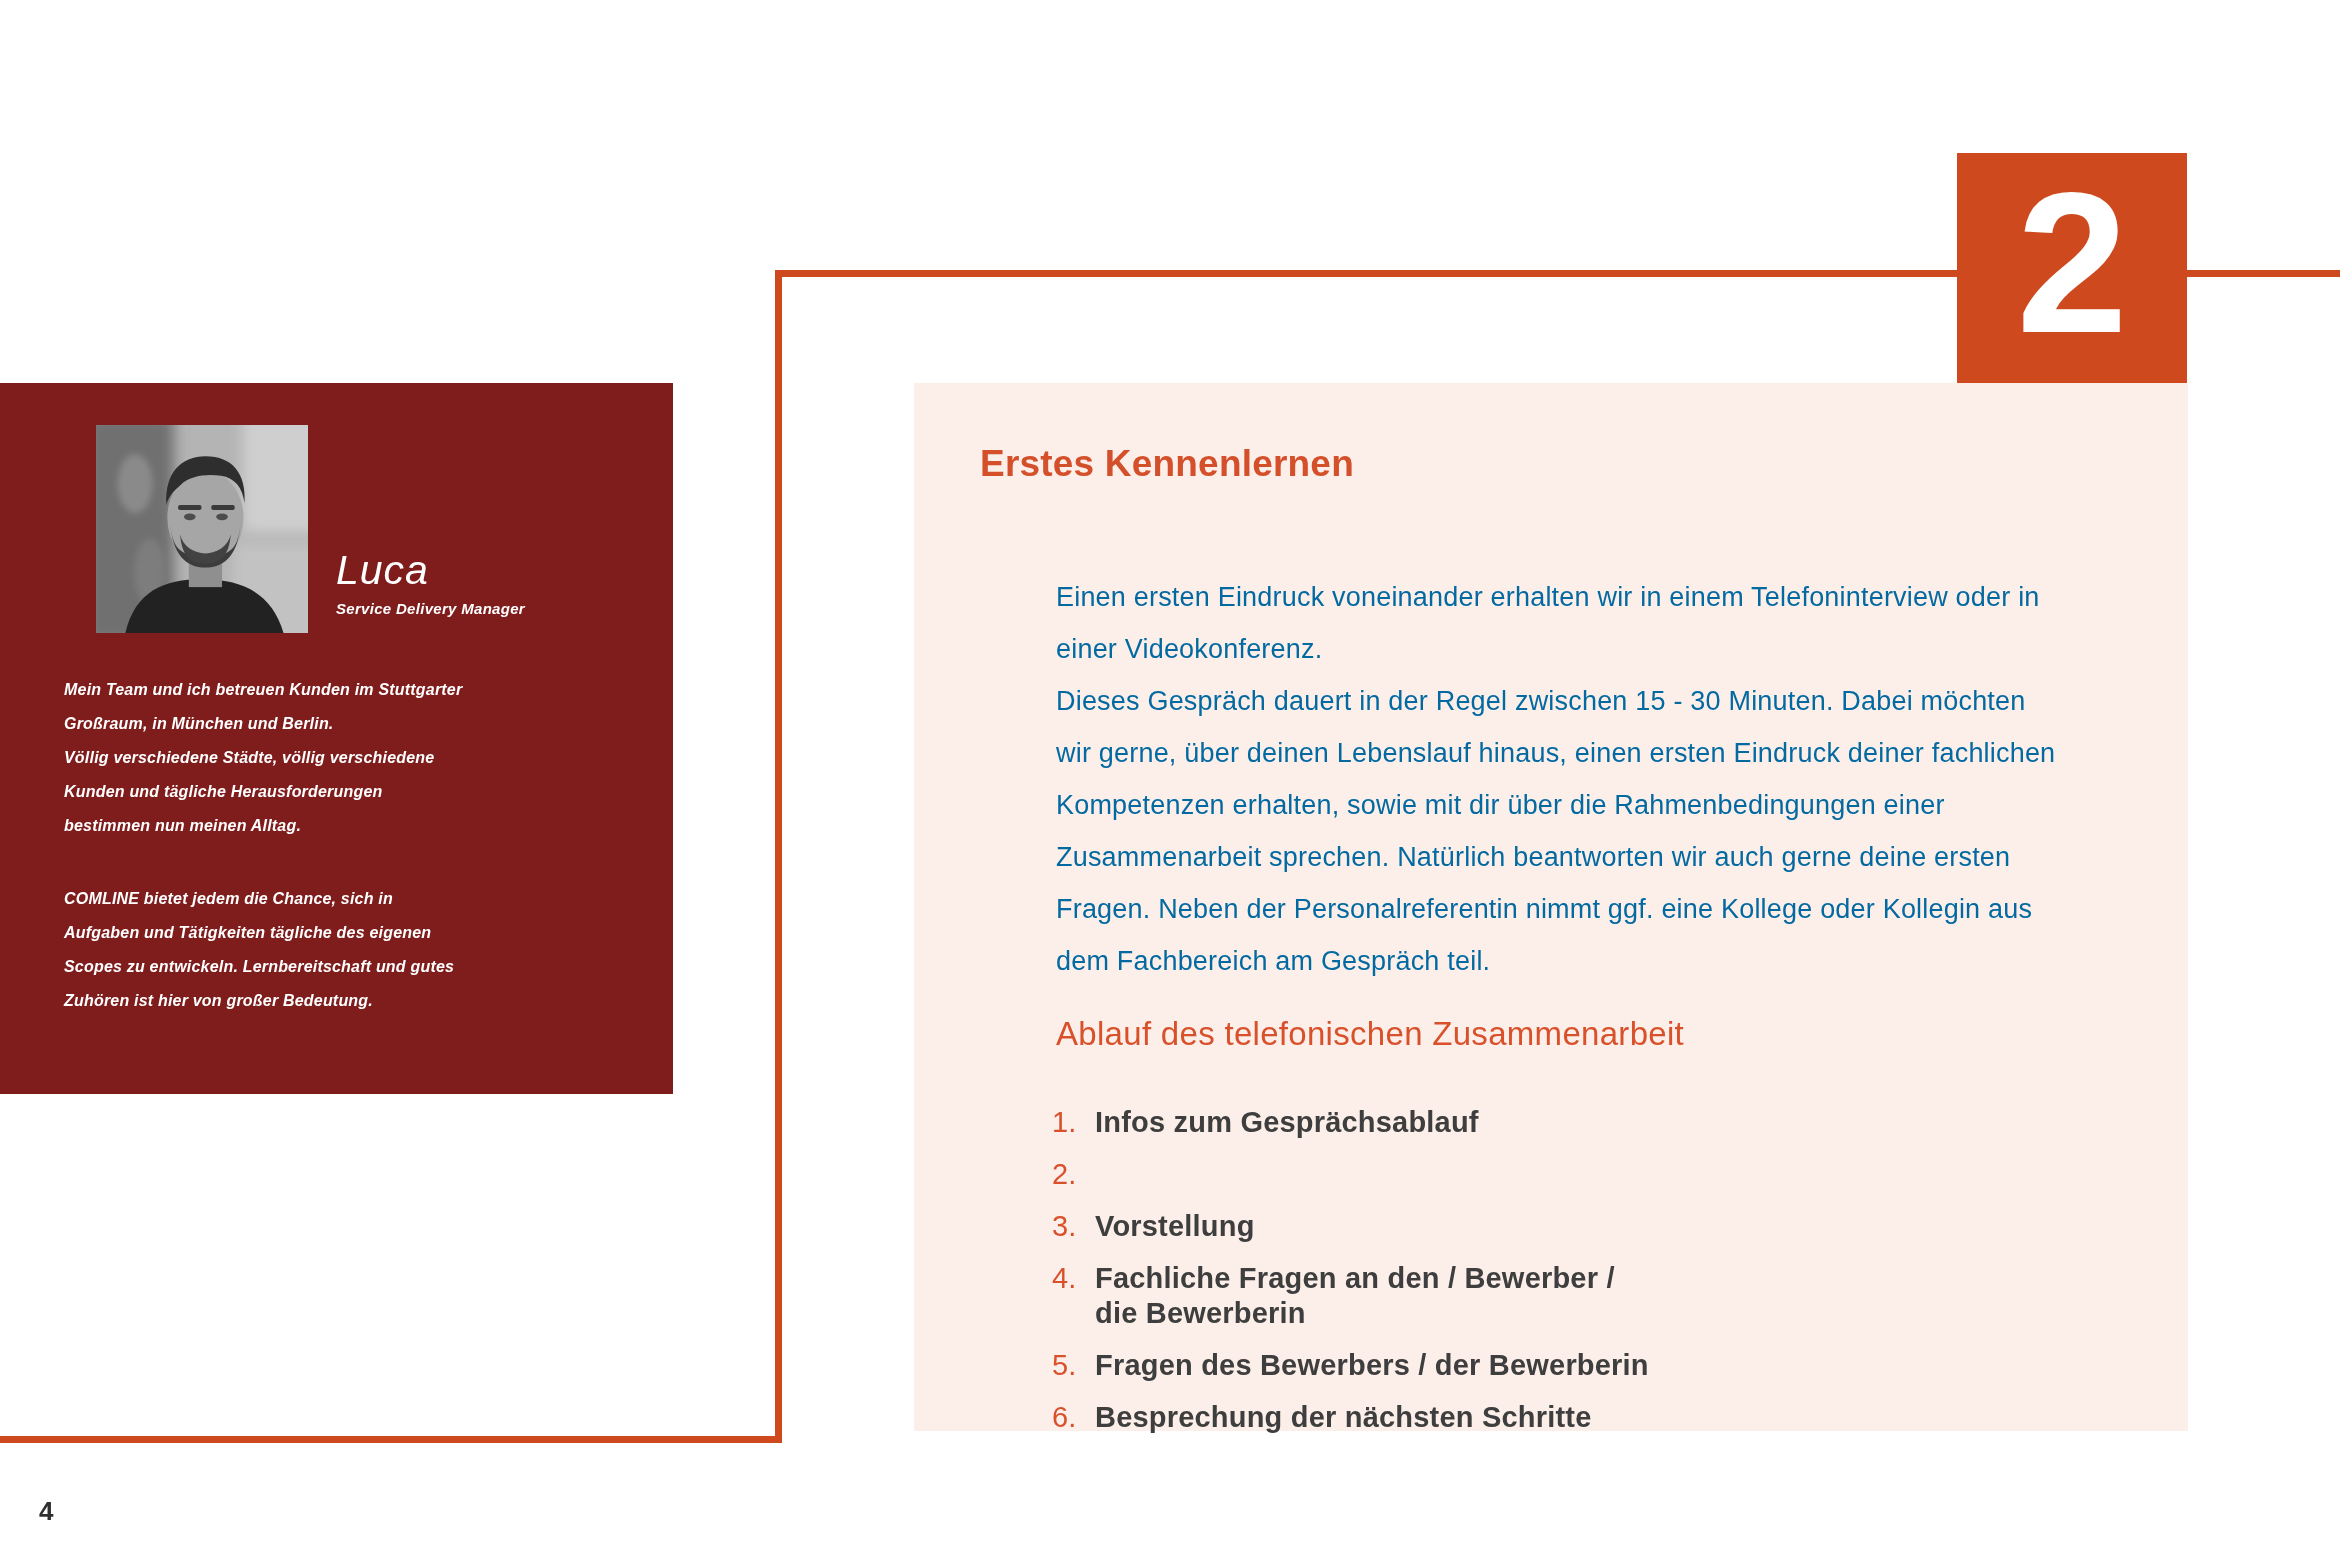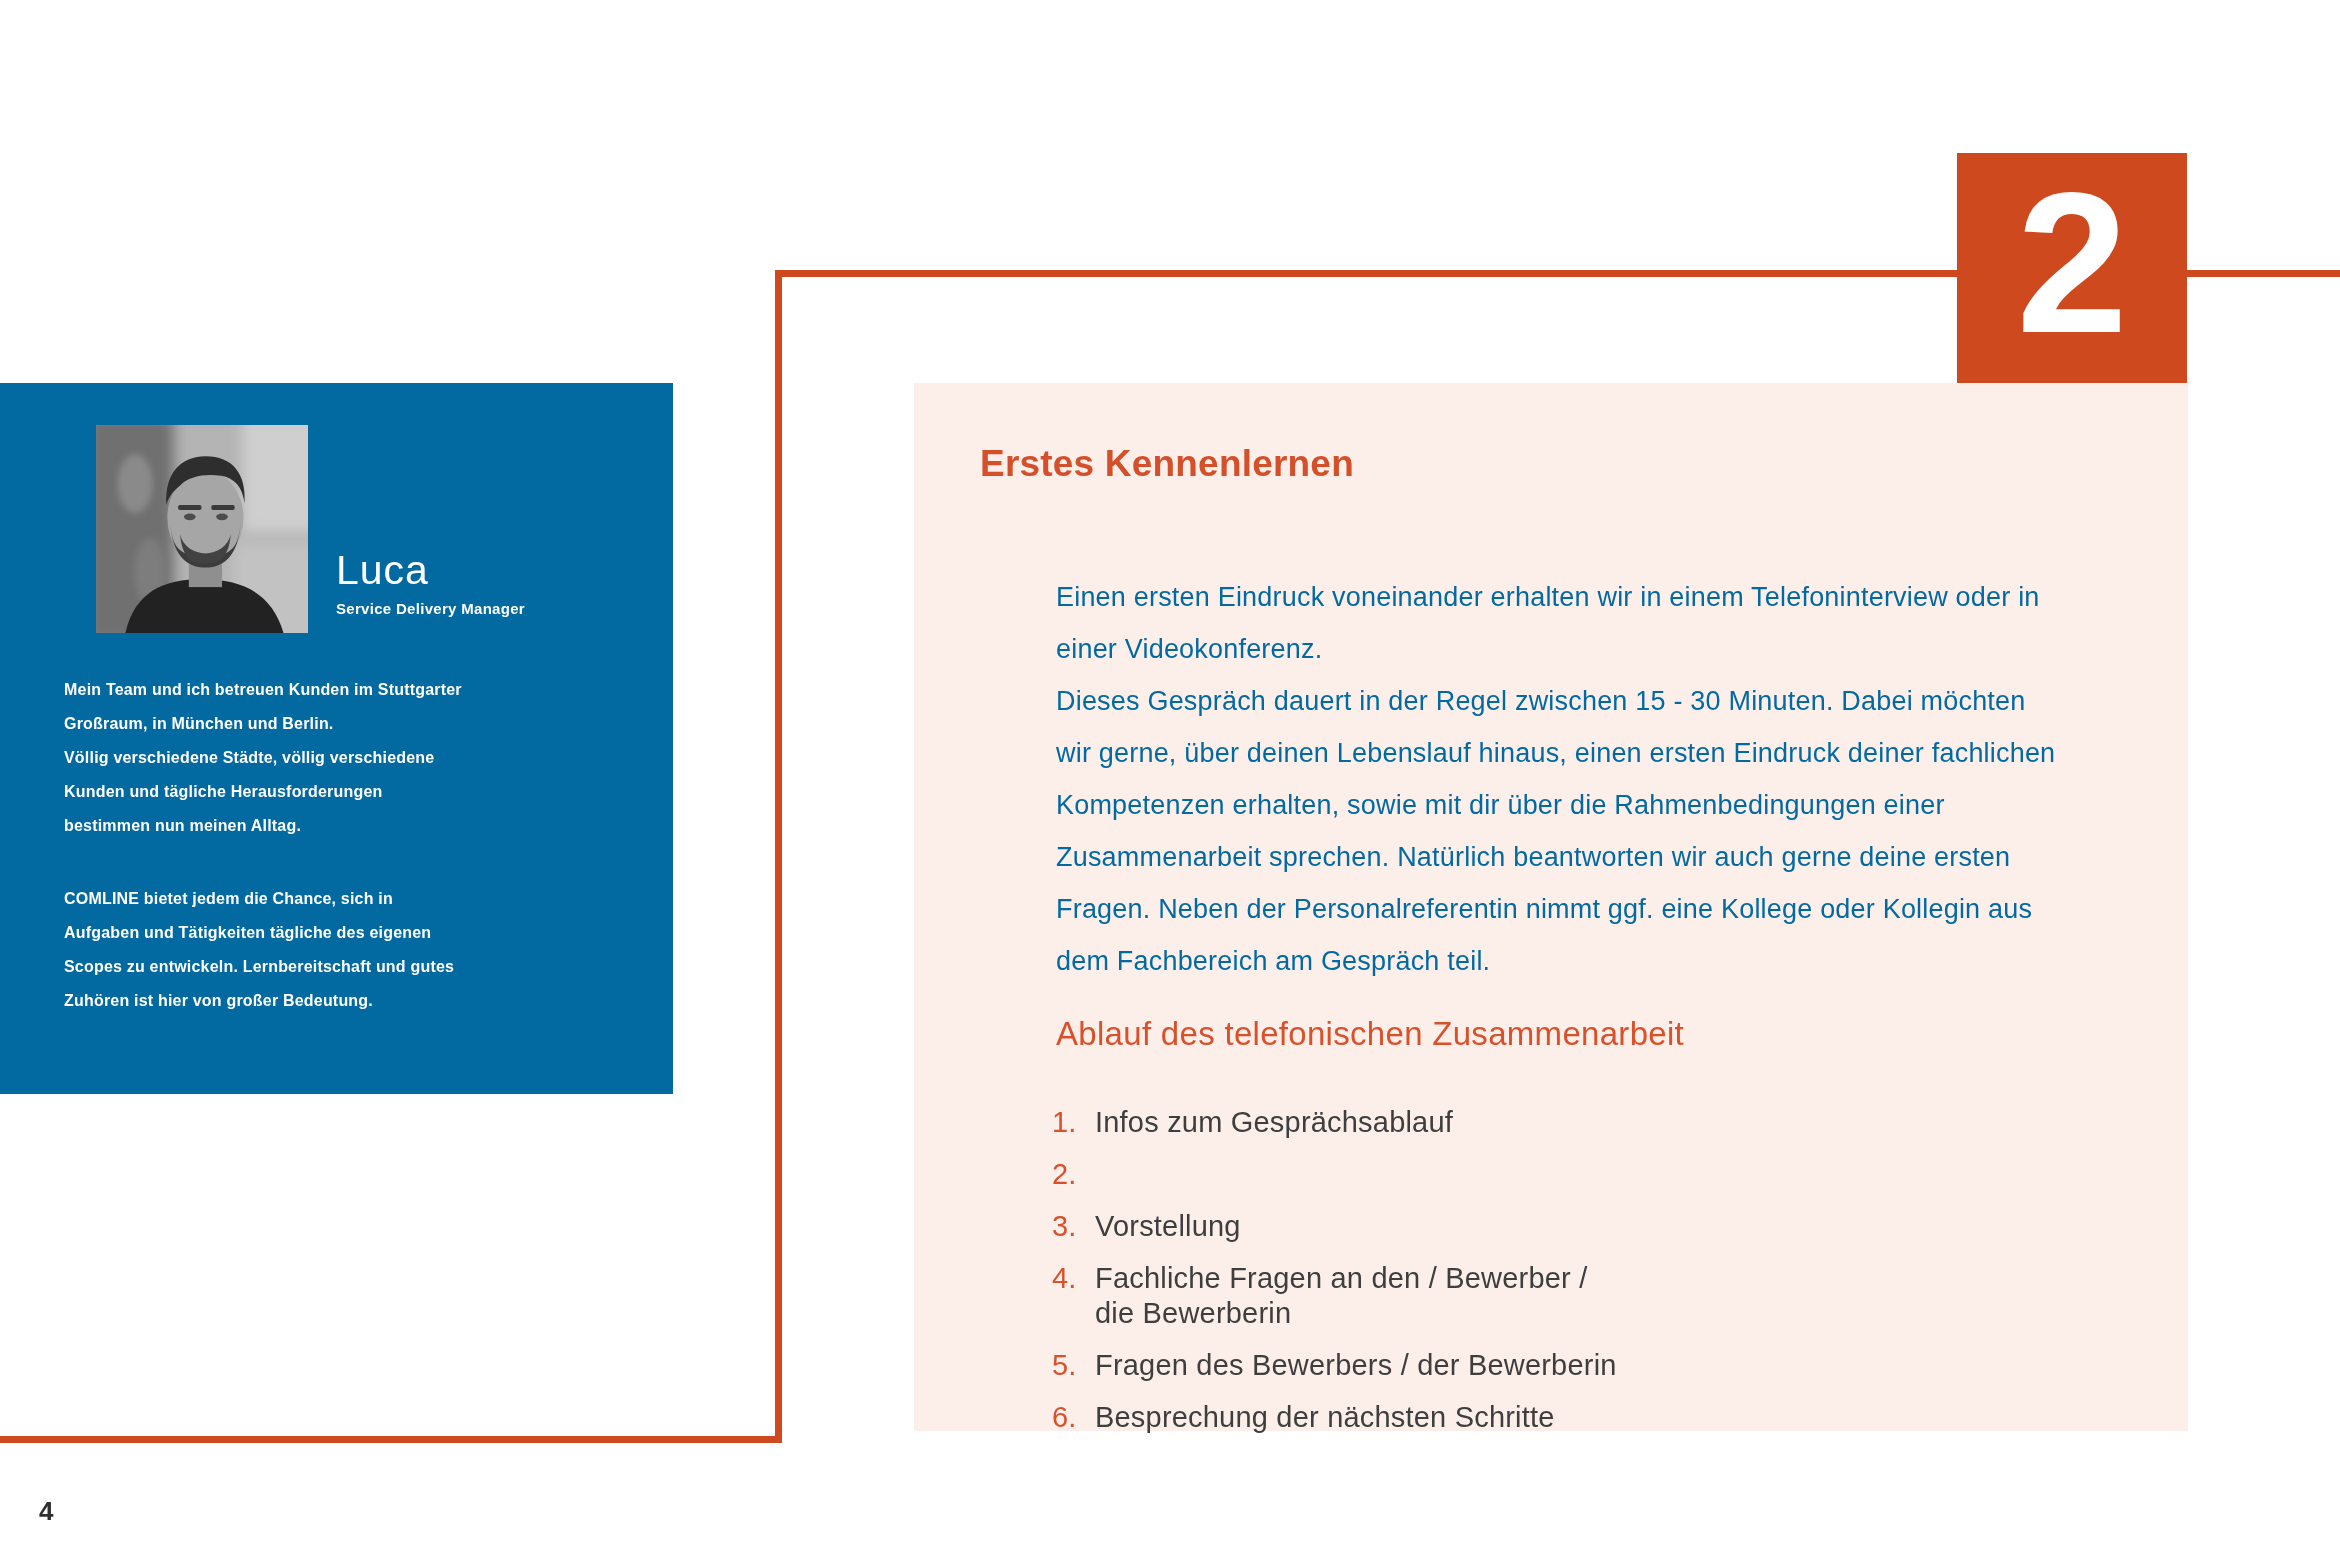--- a/index.html
+++ b/index.html
@@ -22,21 +22,21 @@
     left:1957px;top:153px;width:230px;height:230px;
     background:#CE491D;color:#ffffff;
     display:flex;align-items:center;justify-content:center;
     font-size:200px;font-weight:700;line-height:1;
     padding-bottom:9.8px;box-sizing:border-box;
   }
 
   
   #profile-card{
     left:0;top:383px;width:673px;height:711px;
-    background:#0369a1;color:#ffffff;
+    background:#7f1d1d;color:#ffffff;font-style:italic;
   }
   #portrait-photo{left:96px;top:42px;width:212px;height:208px;overflow:hidden;}
   #profile-name{
     left:336px;top:166px;font-size:41px;font-weight:400;
     letter-spacing:1px;line-height:43px;
   }
   #profile-role{
     left:336px;top:217px;font-size:15px;font-weight:700;letter-spacing:0.3px;
   }
   .card-par{
@@ -61,21 +61,21 @@
     font-size:27px;font-weight:300;letter-spacing:0.2px;color:#0369a1;
     line-height:52px;white-space:pre-line;
   }
   #content-subheading{
     left:142px;top:632px;
     color:#D9512B;font-size:33px;font-weight:400;letter-spacing:0.3px;
   }
   #process-list{left:138px;top:713px;width:1073px;}
   .li{display:flex;line-height:52px;font-size:29px;font-weight:300;letter-spacing:0.2px;}
   .li .num{width:43px;flex:0 0 43px;color:#D9512B;}
-  .li .txt{white-space:pre-line;color:#3E3E3E;}
+  .li .txt{white-space:pre-line;color:#3E3E3E;font-weight:bold;}
   .li.tight{line-height:35px;padding-top:8.8px;margin-bottom:7.8px;}
 
   
   #page-number{left:39px;top:1496px;font-size:26px;font-weight:700;color:#2F2F2F;}
 </style>
 </head>
 <body>
 
 <div class="frame-line" id="top-line-left"></div>
 <div class="frame-line" id="top-line-right"></div>

